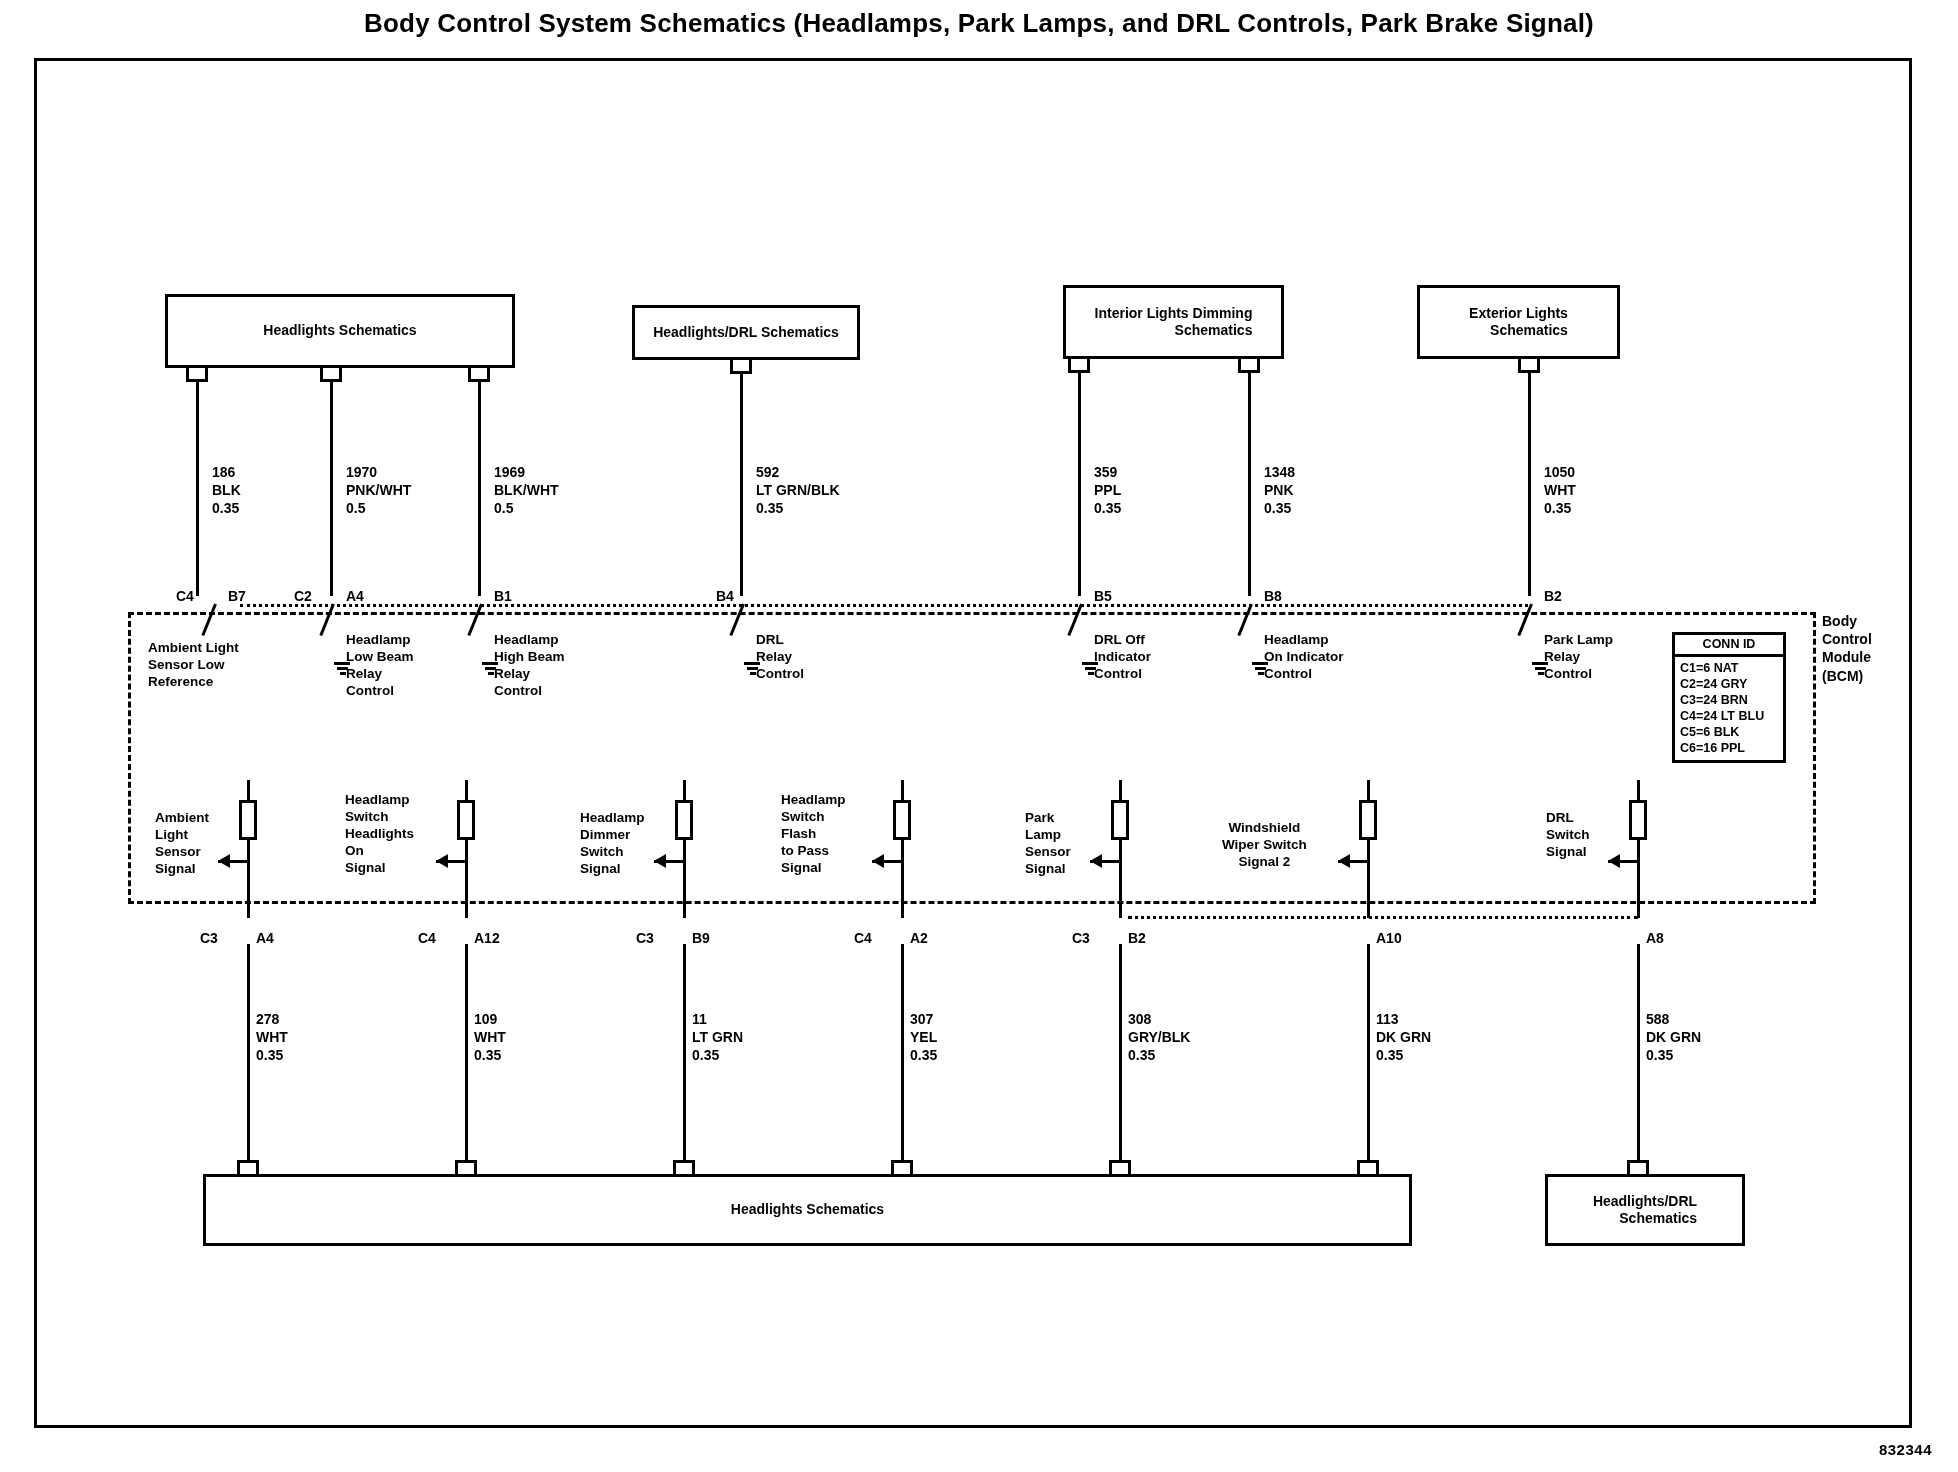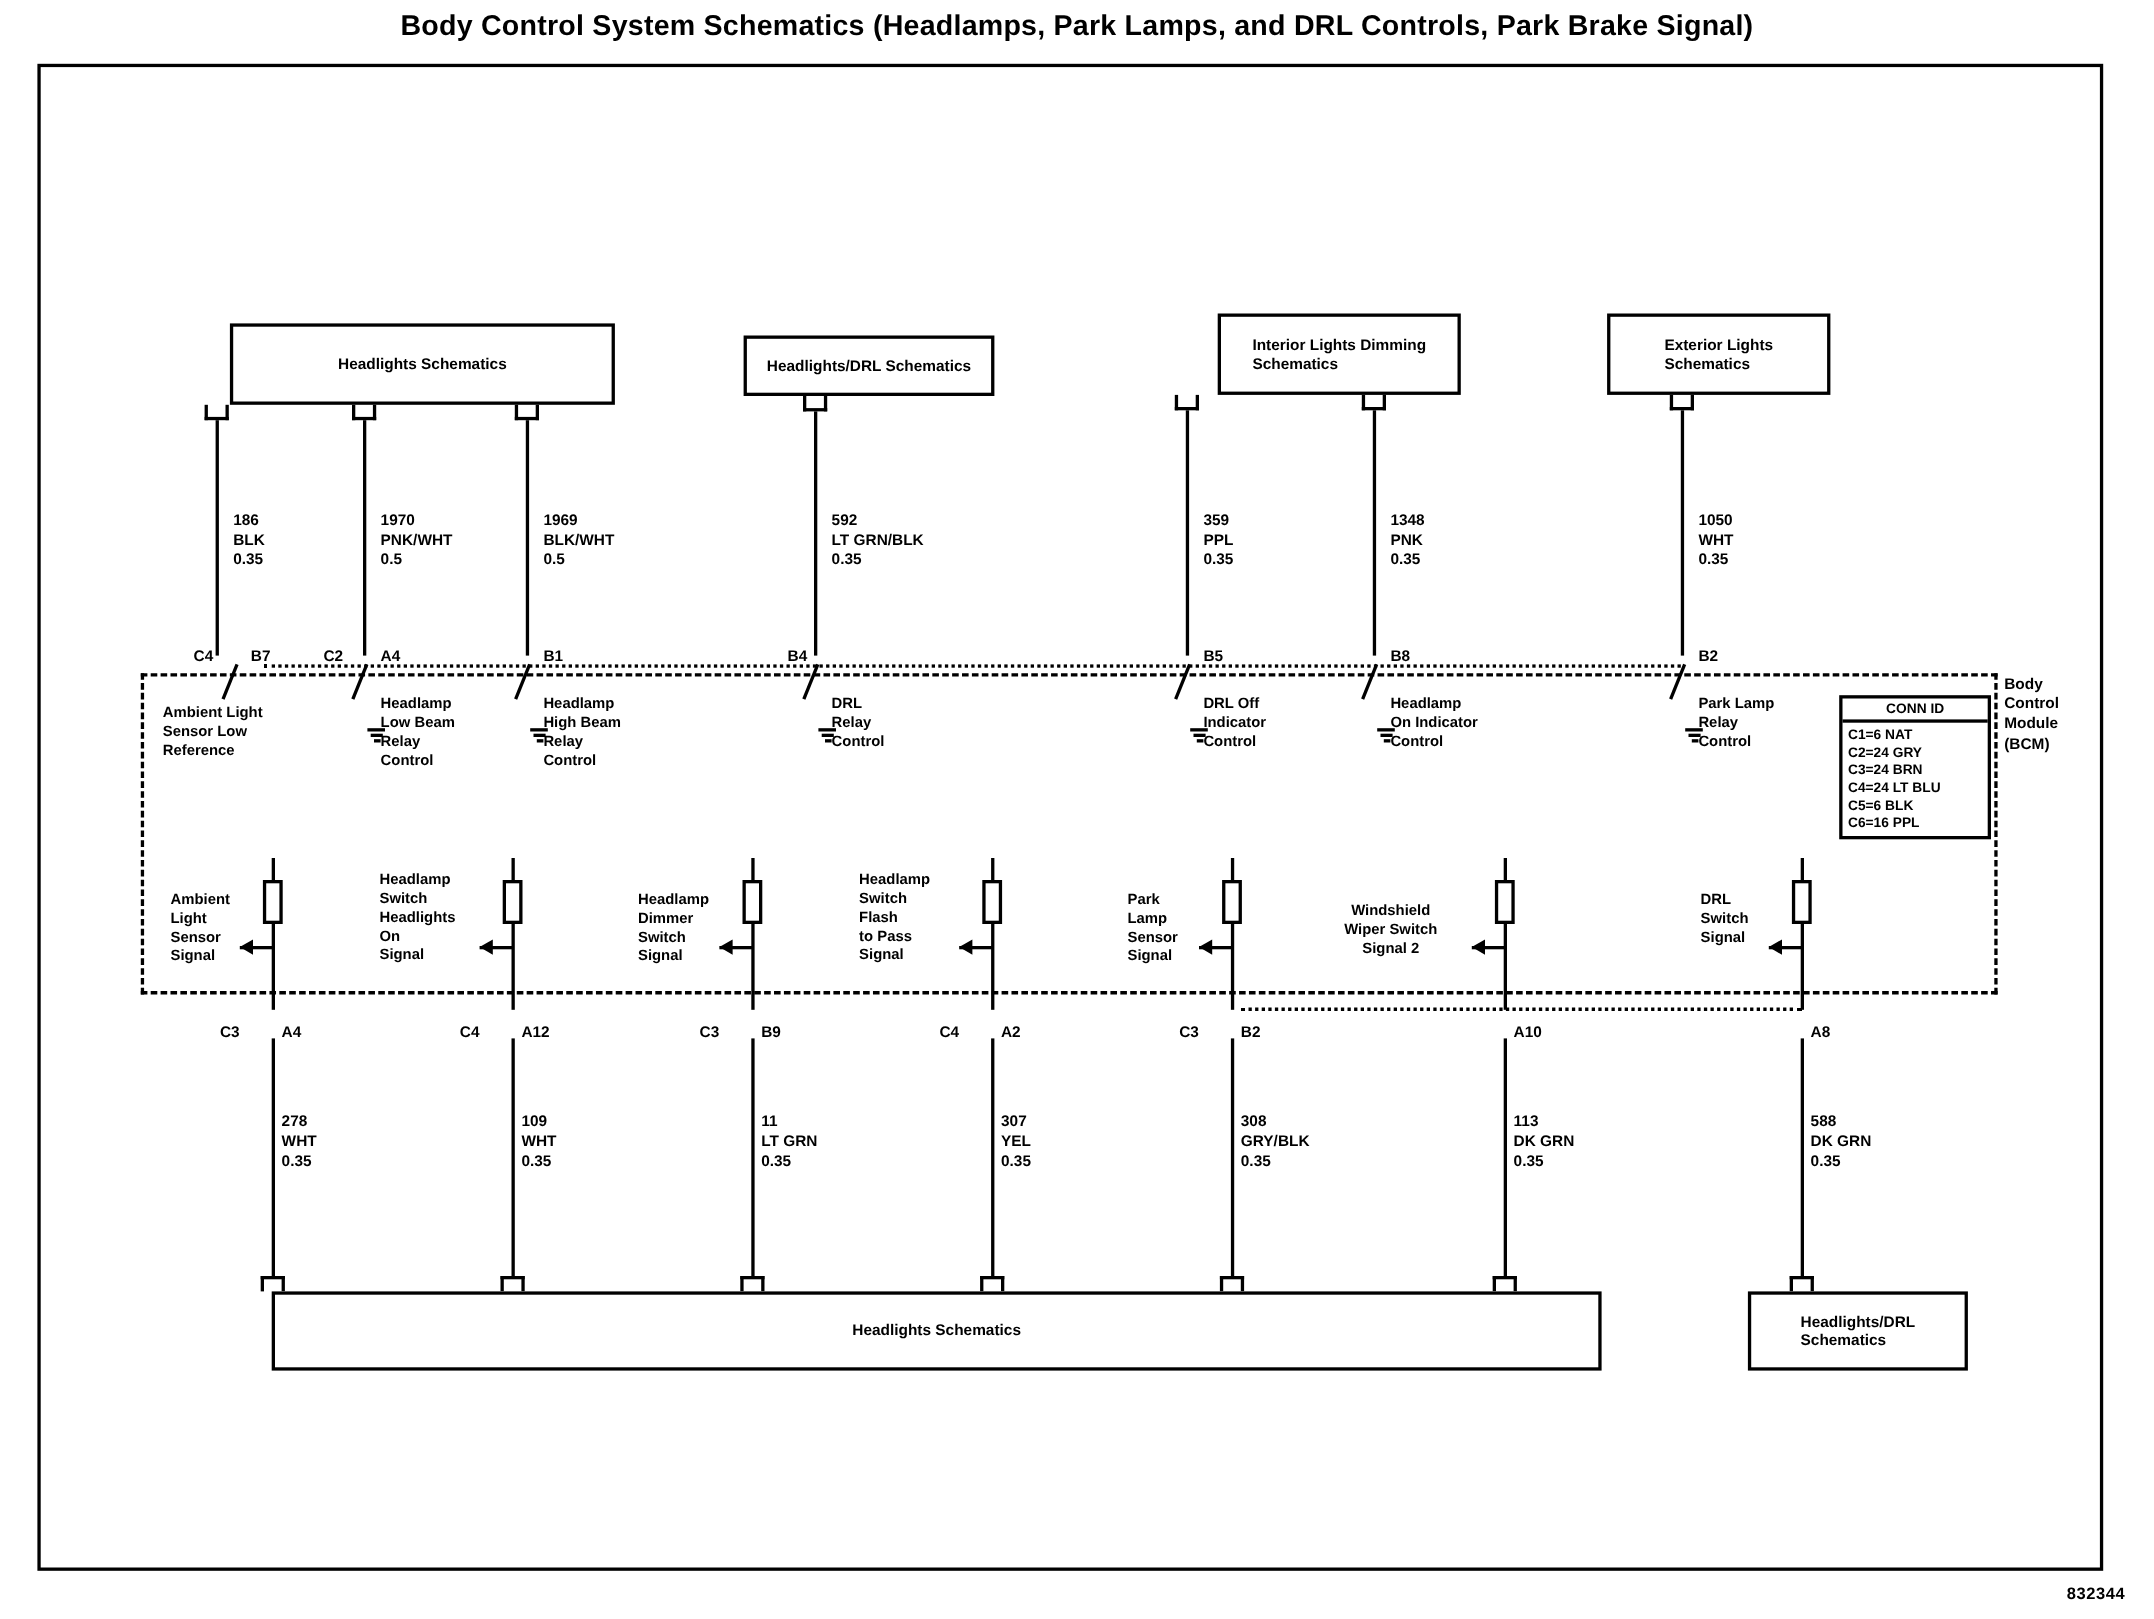--- a/index.html
+++ b/index.html
@@ -41,26 +41,25 @@
     box-sizing: border-box;
   }
   .ref-box {
     position: absolute;
     border: 3px solid #000;
     background: #fff;
     box-sizing: border-box;
     display: flex;
     align-items: center;
     justify-content: center;
-    text-align: left;
+    text-align: right;
     font-size: 14px;
     font-weight: bold;
     line-height: 1.25;
     padding: 2px 6px;
-    margin-left: 44px;
   }
   .vline {
     position: absolute;
     width: 3px;
     background: #000;
   }
   .hline {
     position: absolute;
     height: 3px;
     background: #000;
@@ -116,21 +115,21 @@
     position: absolute;
     font-size: 14px;
     font-weight: bold;
     line-height: 1.3;
     white-space: pre;
   }
   .conn-id {
     position: absolute;
     left: 1672px;
     top: 632px;
-    width: 138px;
+    width: 114px;
     border: 3px solid #000;
     box-sizing: border-box;
     background: #fff;
     font-size: 12.5px;
     font-weight: bold;
   }
   .conn-id .hdr {
     text-align: center;
     border-bottom: 3px solid #000;
     padding: 2px 0 3px 0;

